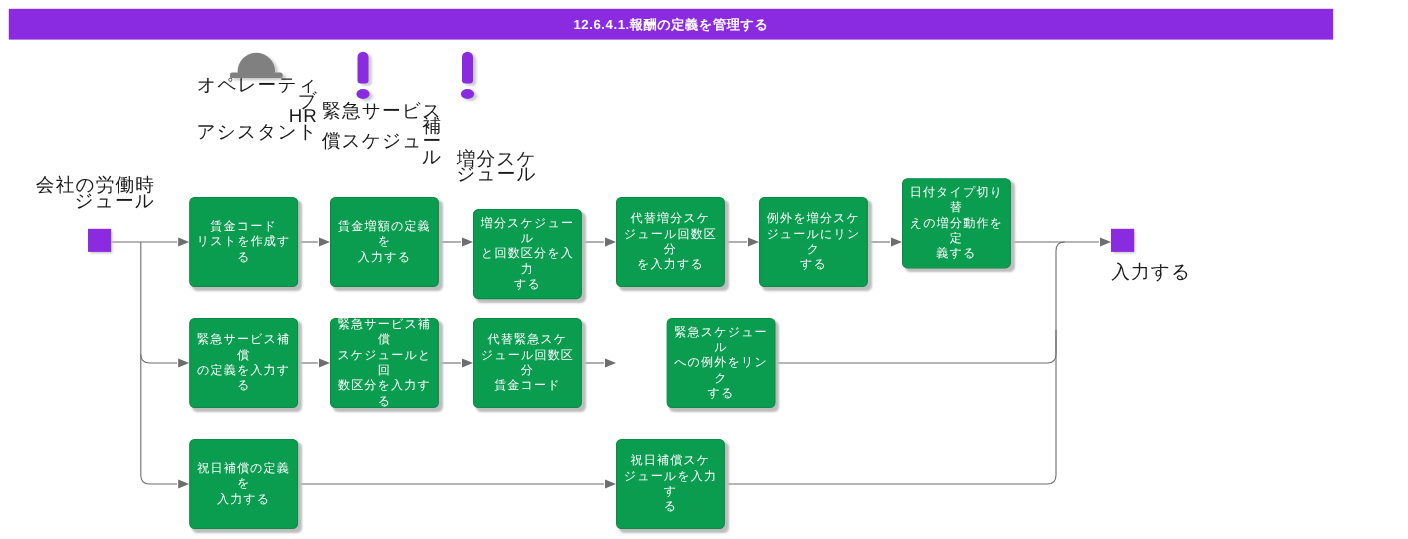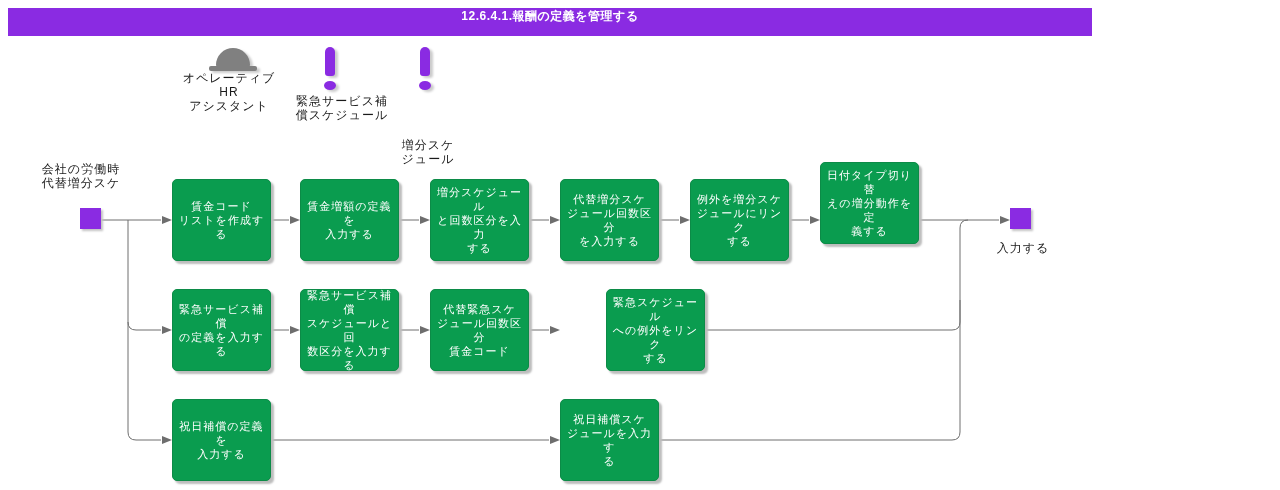--- a/index.html
+++ b/index.html
@@ -1,39 +1,39 @@
 <!DOCTYPE html>
 <html lang="ja"><head>
 <meta charset="utf-8">
 <style>
   html,body{margin:0;padding:0;background:#ffffff;}
   body{width:1280px;height:490px;position:relative;overflow:hidden;
        font-family:"Liberation Sans","DejaVu Sans",sans-serif;}
 
   
-  .titlebar{position:absolute;left:8px;top:8px;width:1084px;height:28px;
-            background:#8a2be2;display:flex;justify-content:center;}
+  .titlebar{position:absolute;left:8px;top:8px;width:1204px;height:28px;
+            background:#8a2be2;display:flex;align-items:center;justify-content:center;}
   .titlebar span{color:#ffffff;font-size:12px;font-weight:bold;letter-spacing:.5px;}
 
   
   .hat-wrap{position:absolute;left:209px;top:47px;width:48px;height:25px;
             filter:drop-shadow(3px 2px 1px #cccccc);}
   .hat-dome{position:absolute;left:7px;top:1px;width:34px;height:19px;background:#808080;
             border-radius:17px 17px 2px 2px;}
   .hat-brim{position:absolute;left:0px;top:19px;width:48px;height:5px;background:#808080;
             border-radius:2px;}
   .excl{position:absolute;width:12px;height:44px;filter:drop-shadow(3px 2px 1px #cccccc);}
   .excl .bar{position:absolute;left:1px;top:0;width:10px;height:29px;background:#8a2be2;
              border-radius:5px 5px 3px 3px;}
   .excl .dot{position:absolute;left:0;top:34px;width:12px;height:9px;background:#8a2be2;
              border-radius:50%;}
 
   
-  .flabel{position:absolute;width:120px;font-size:12px;line-height:14px;color:#1a1a1a;
-          text-align:center;white-space:pre-line;letter-spacing:1px;}
+  .flabel{position:absolute;width:120px;font-size:17px;line-height:14px;color:#1a1a1a;
+          text-align:right;white-space:pre-line;letter-spacing:1px;}
 
   
   .task{position:absolute;width:99px;height:82px;background:#0a9c4f;border:1px solid #0c8b47;
         border-radius:5px;box-shadow:3px 3px 2px #bdbdbd;box-sizing:border-box;
         display:flex;align-items:center;justify-content:center;text-align:center;
         color:#ffffff;font-size:11px;line-height:14px;letter-spacing:1px;
         white-space:pre-line;padding:2px;}
 
   
   .endpoint{position:absolute;width:21px;height:21px;background:#8a2be2;
@@ -99,31 +99,31 @@
     <polygon points="820,220 810,216 810,224"></polygon>
     <polygon points="1010,220 1000,216 1000,224"></polygon>
     <polygon points="300,330 290,326 290,334"></polygon>
     <polygon points="430,330 420,326 420,334"></polygon>
     <polygon points="560,330 550,326 550,334"></polygon>
     <polygon points="560,440 550,436 550,444"></polygon>
   </g>
 </svg>
 
 <div class="flabel" style="left:21px;top:162px;">会社の労働時
-代替増分スケ</div>
+ジュール</div>
 <div class="endpoint" style="left:80px;top:208px;"></div>
 
 <div class="endpoint" style="left:1010px;top:208px;"></div>
 <div class="flabel" style="left:963px;top:241px;">入力する</div>
 
 <div class="task" style="left:172px;top:179px;">賃金コード
 リストを作成する</div>
 <div class="task" style="left:300px;top:179px;">賃金増額の定義を
 入力する</div>
-<div class="task" style="left:430px;top:179px;">増分スケジュール
+<div class="task" style="left:430px;top:190px;">増分スケジュール
 と回数区分を入力
 する</div>
 <div class="task" style="left:560px;top:179px;">代替増分スケ
 ジュール回数区分
 を入力する</div>
 <div class="task" style="left:690px;top:179px;">例外を増分スケ
 ジュールにリンク
 する</div>
 <div class="task" style="left:820px;top:162px;">日付タイプ切り替
 えの増分動作を定

